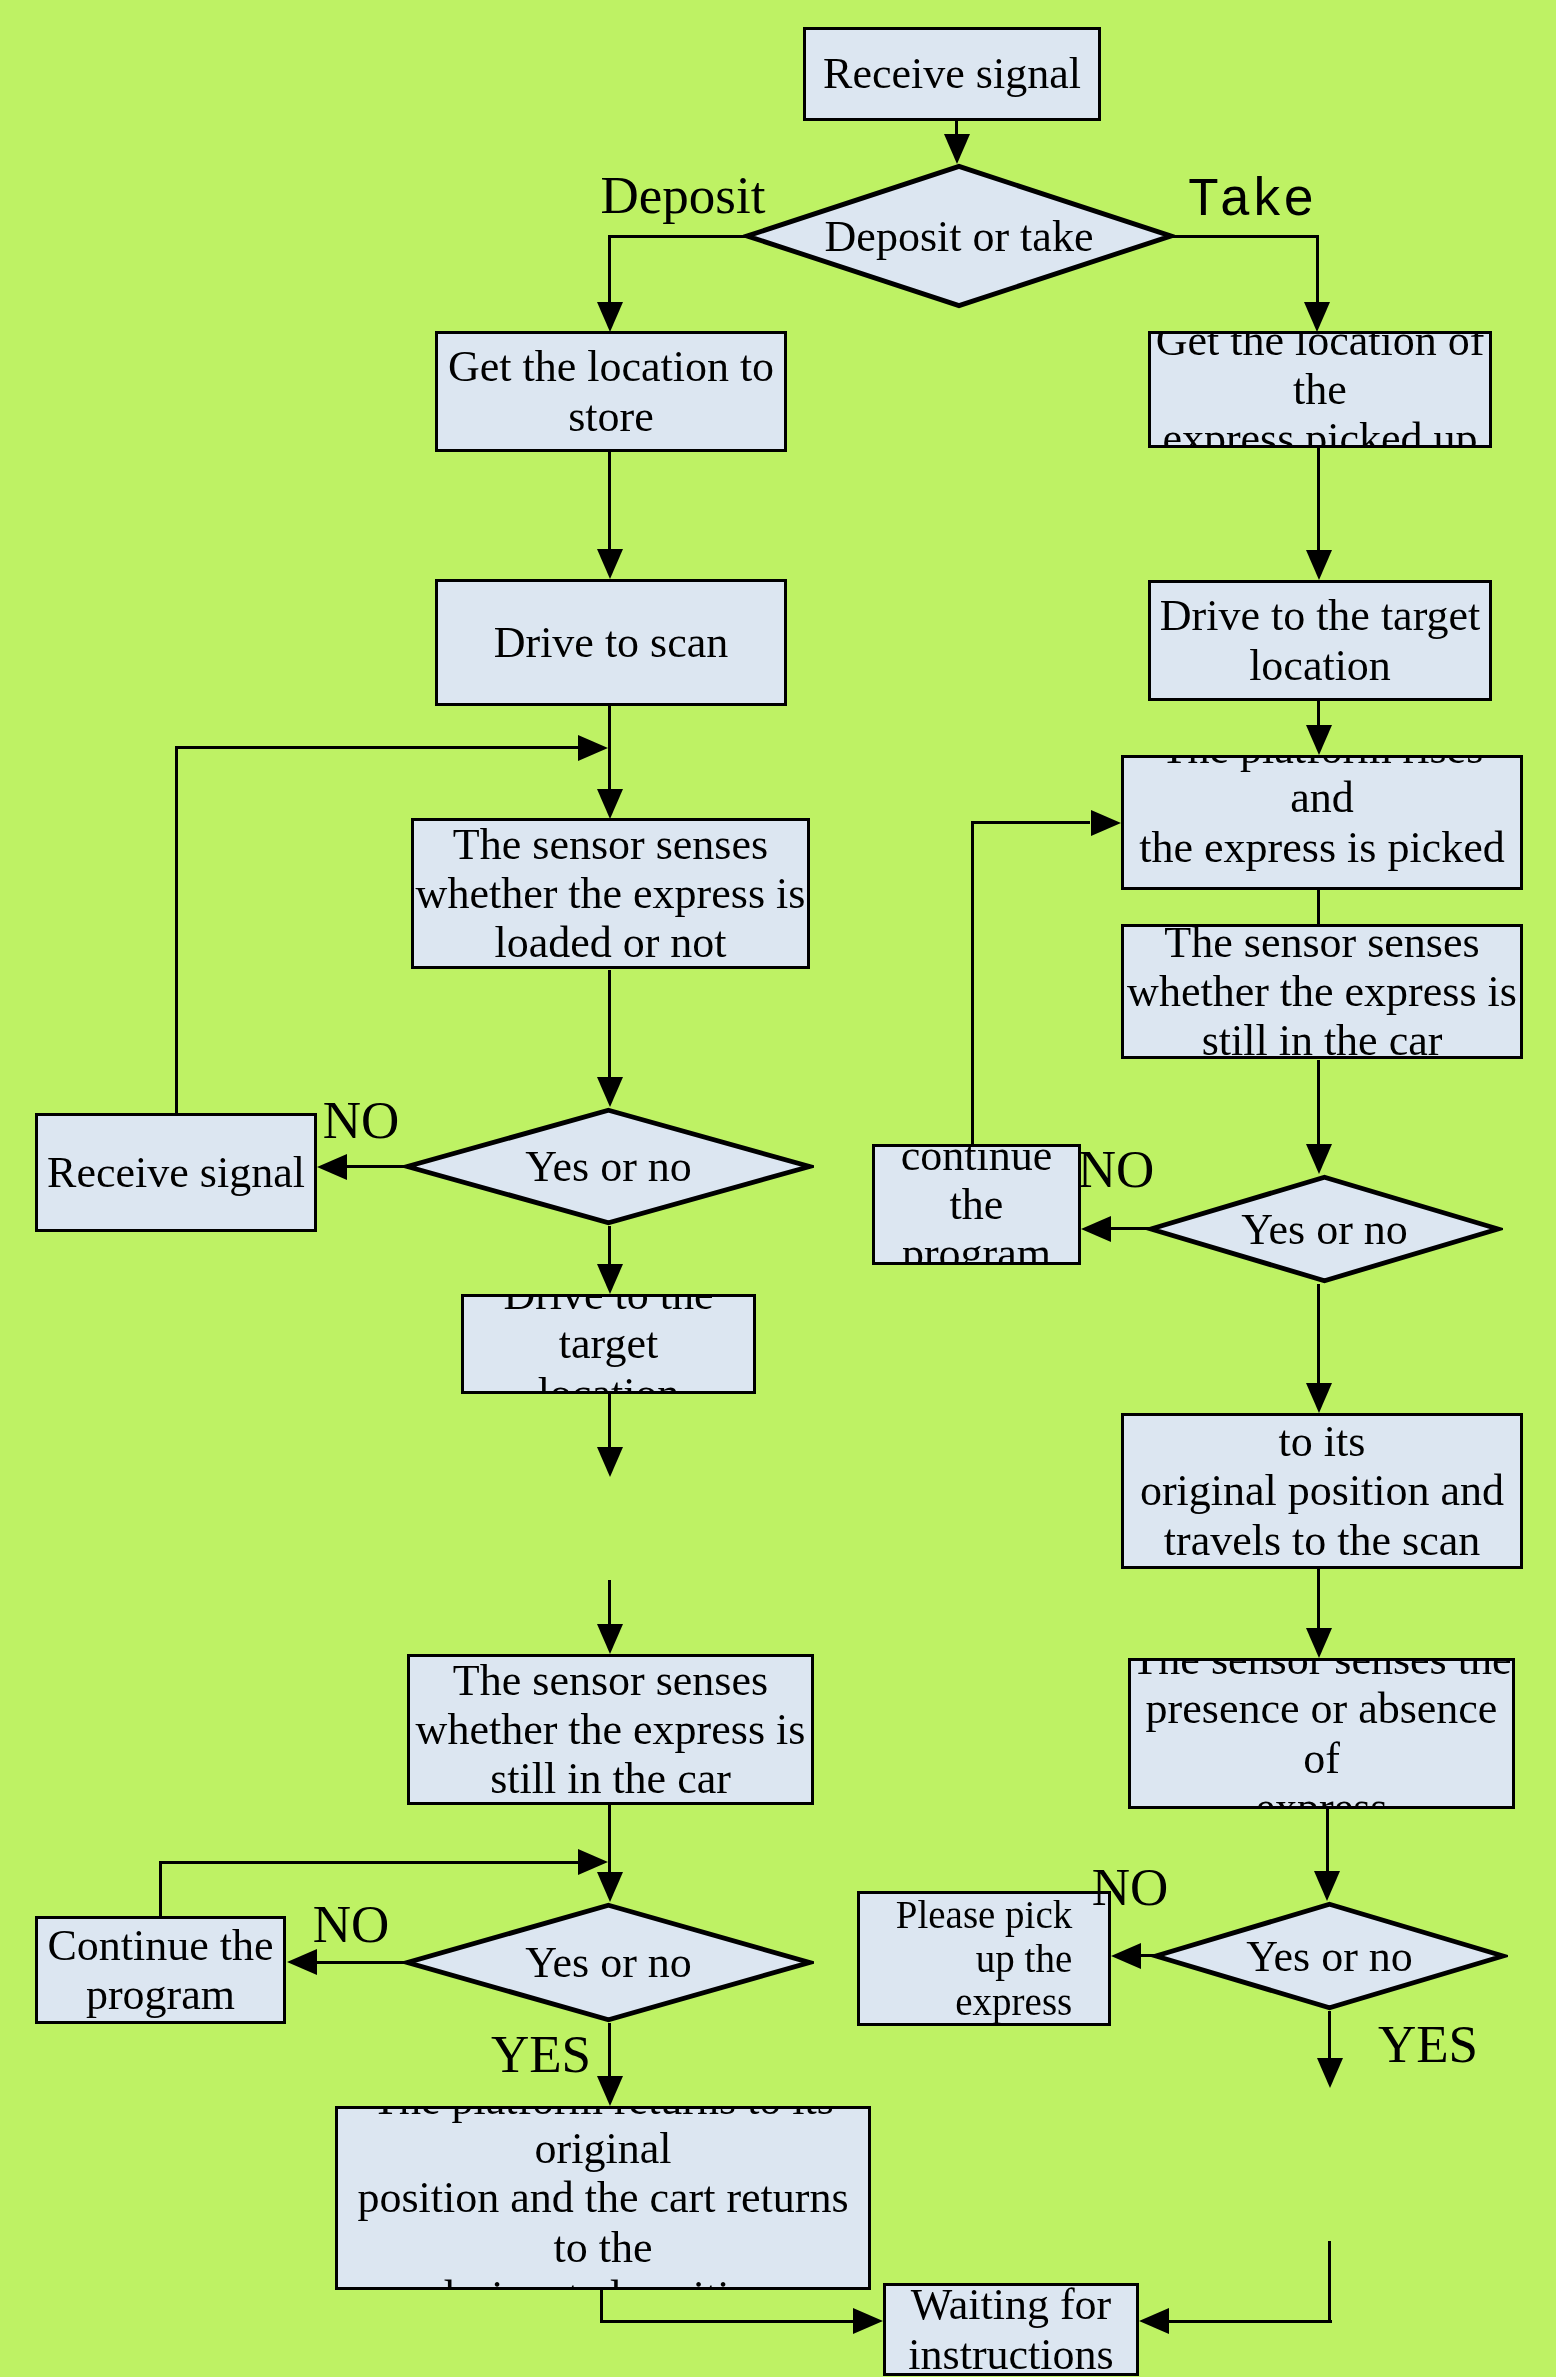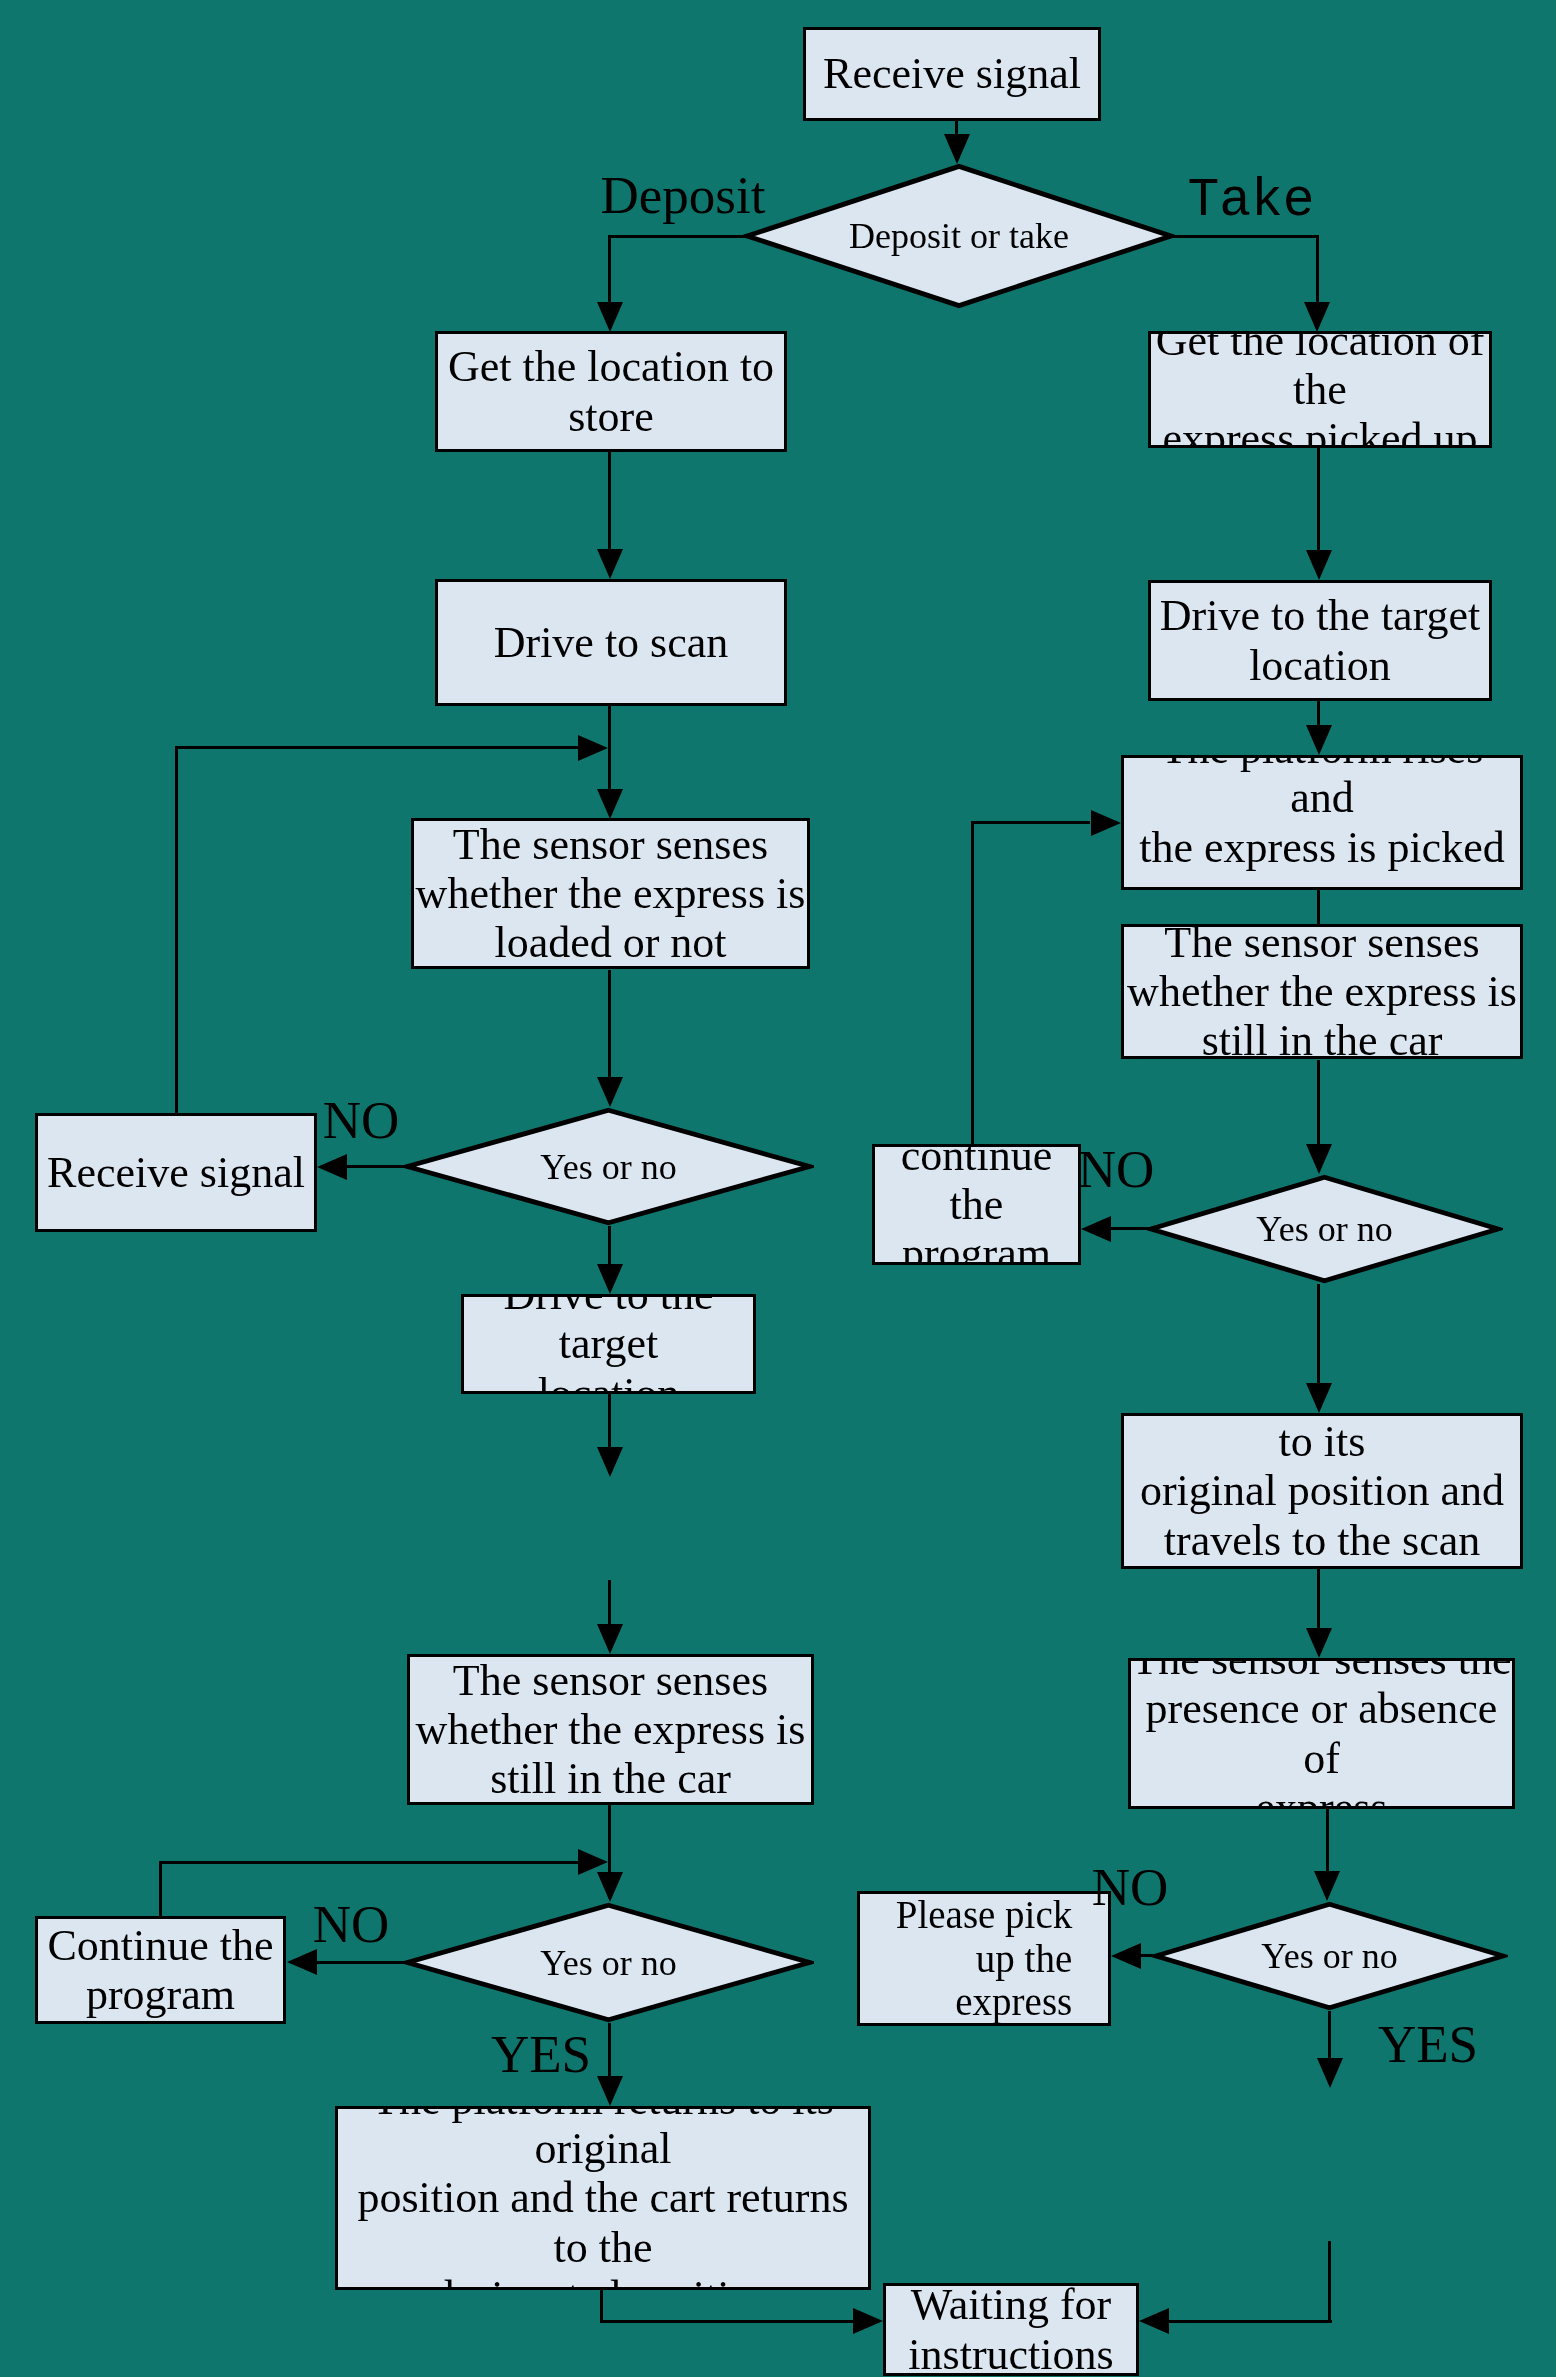--- a/index.html
+++ b/index.html
@@ -1,19 +1,19 @@
 <!DOCTYPE html>
 <html style="font-size:8.6px"><head>
 <meta charset="utf-8">
 <style>
   html,body{margin:0;padding:0;background:#ffffff;}
   #canvas{
     position:relative;
     width:1557px;height:2377px;
-    background:#0f766e;
+    background:#bef264;
     font-family:"Liberation Serif","DejaVu Serif",serif;
     color:#000;
     overflow:hidden;
   }
   .box{
     position:absolute;
     box-sizing:border-box;
     background:#dce6f1;
     border:3.2px solid #000;
     display:flex;align-items:center;justify-content:center;
@@ -21,21 +21,21 @@
     white-space:pre-line;
     font-size:44px;line-height:1.12;
     overflow:hidden;
   }
   .box.small{font-size:39px;}
   .dwrap{position:absolute;}
   .dwrap svg{display:block;width:100%;height:100%;}
   .dlabel{
     position:absolute;left:0;top:0;right:0;bottom:0;
     display:flex;align-items:center;justify-content:center;
-    text-align:left;font-size:36px;
+    text-align:left;font-size:44px;
   }
   .lbl{
     position:absolute;
     transform:translate(-50%,-50%);
     font-size:53px;
     white-space:nowrap;
   }
   .ln{position:absolute;background:#000;}
   .ad{ 
     position:absolute;width:0;height:0;

